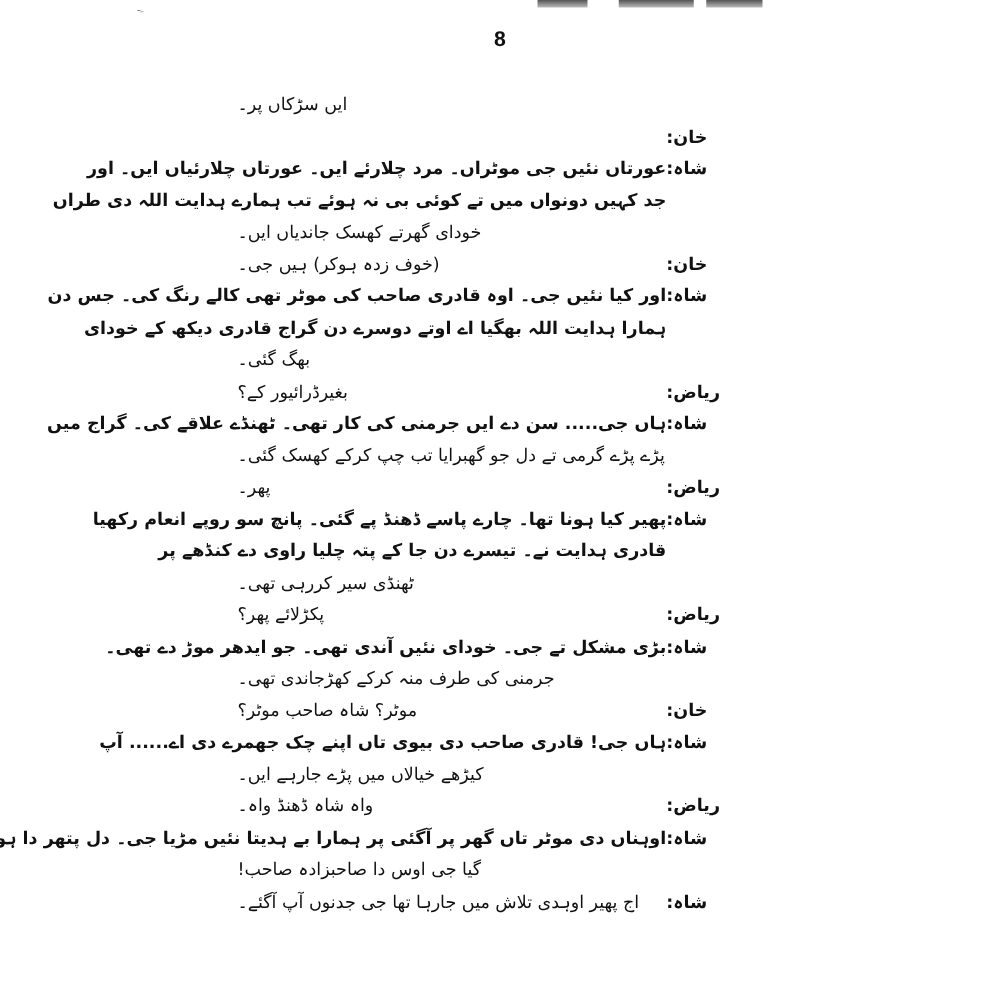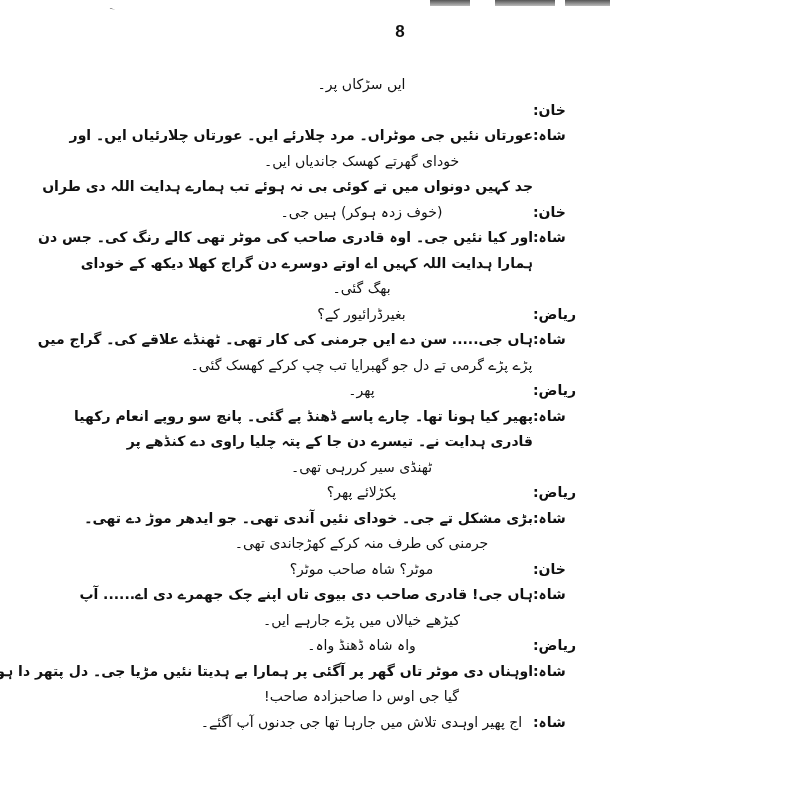--- a/index.html
+++ b/index.html
@@ -22,21 +22,21 @@
     position:absolute; top:72px; left:190px; width:395px;
     direction:rtl;
   }
   .line {
     display:flex; flex-direction:row; align-items:baseline;
     font-size:14px; line-height:25.5px; white-space:nowrap;
   }
   .speaker {
     width:52px; flex:0 0 52px; font-weight:bold; text-align:left;
   }
-  .dialogue { flex:1 1 auto; text-align:center; }
+  .dialogue { flex:1 1 auto; text-align:left; }
   .cont .speaker { visibility:hidden; }
   .pre { padding-right:52px; }
   .just { text-align:justify; text-align-last:justify;font-weight:bold; }
 </style>
 </head>
 <body>
 
 <div class="scan-top" style="left:430px;width:40px;"></div>
 <div class="scan-top" style="left:495px;width:60px;"></div>
 <div class="scan-top" style="left:565px;width:45px;"></div>
@@ -50,37 +50,37 @@
     </div>
     <div class="line">
       <span class="speaker">خان:</span>
     </div>
     <div class="line">
       <span class="speaker">شاہ:</span>
       <span class="dialogue just">عورتاں نئیں جی موٹراں۔ مرد چلارئے ایں۔ عورتاں چلارئیاں ایں۔ اور</span>
     </div>
     <div class="line cont">
       <span class="speaker"></span>
-      <span class="dialogue">خودای گھرتے کھسک جاندیاں ایں۔</span>
+      <span class="dialogue just">جد کہیں دونواں میں تے کوئی بی نہ ہوئے تب ہمارے ہدایت اللہ دی طراں</span>
     </div>
     <div class="line cont">
       <span class="speaker"></span>
-      <span class="dialogue just">جد کہیں دونواں میں تے کوئی بی نہ ہوئے تب ہمارے ہدایت اللہ دی طراں</span>
+      <span class="dialogue">خودای گھرتے کھسک جاندیاں ایں۔</span>
     </div>
     <div class="line">
       <span class="speaker">خان:</span>
       <span class="dialogue">(خوف زدہ ہوکر) ہیں جی۔</span>
     </div>
     <div class="line">
       <span class="speaker">شاہ:</span>
       <span class="dialogue just">اور کیا نئیں جی۔ اوہ قادری صاحب کی موٹر تھی کالے رنگ کی۔ جس دن</span>
     </div>
     <div class="line cont">
       <span class="speaker"></span>
-      <span class="dialogue just">ہمارا ہدایت اللہ کہیں اے اوتے دوسرے دن گراج کھلا دیکھ کے خودای</span>
+      <span class="dialogue just">ہمارا ہدایت اللہ بھگیا اے اوتے دوسرے دن گراج قادری دیکھ کے خودای</span>
     </div>
     <div class="line cont">
       <span class="speaker"></span>
       <span class="dialogue">بھگ گئی۔</span>
     </div>
     <div class="line">
       <span class="speaker">ریاض:</span>
       <span class="dialogue">بغیرڈرائیور کے؟</span>
     </div>
     <div class="line">

